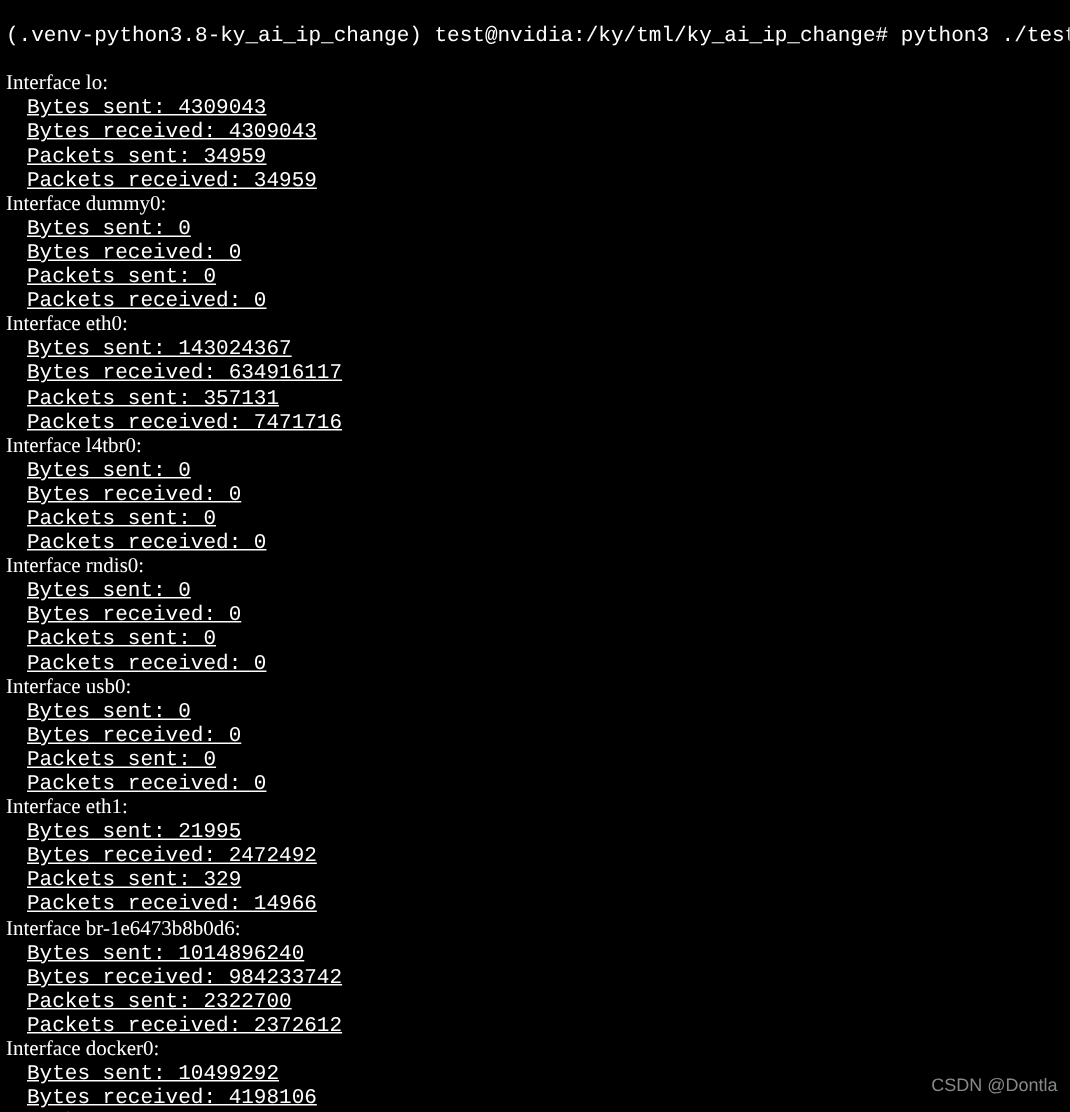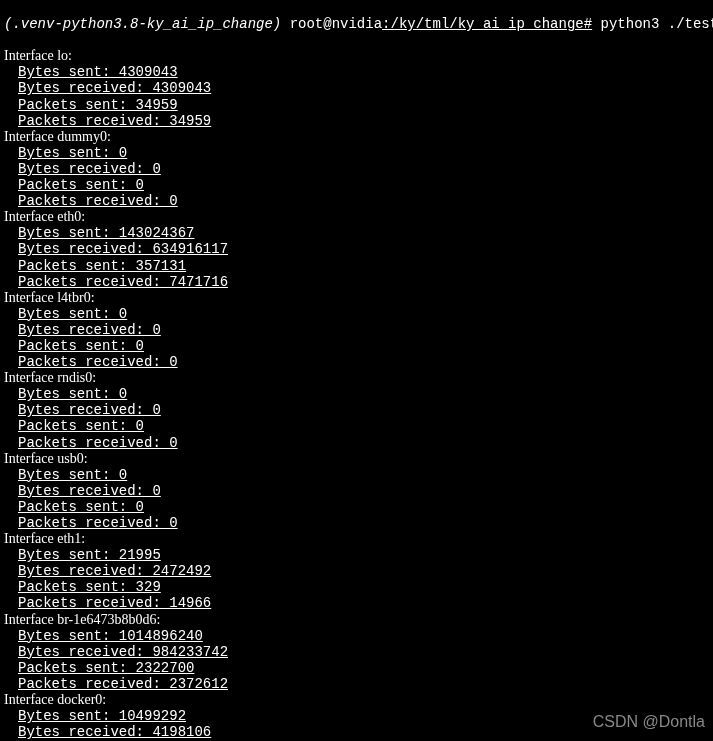--- a/index.html
+++ b/index.html
@@ -21,53 +21,51 @@
     }
     .terminal {
       white-space: pre;
       padding: 0 4px;
     }
     .prompt-line {
       white-space: pre;
     }
     .venv {
       color: #ffffff;
-      font-style: italic;
     }
     .user-host {
       color: #ffffff;
     }
     .path {
       color: #ffffff;
-      text-decoration: underline;
     }
     .command {
       color: #ffffff;
     }
     .output-line {
       white-space: pre;
     }
     .iface-header {
       padding-left: 0;
       font-family: Liberation Serif, serif;
     }
     .stat-line {
       padding-left: 14px;
       text-decoration: underline;
     }
     .watermark {
       position: absolute;
       bottom: 10px;
       right: 8px;
       color: #888888;
-      font-size: 16px;
+      font-size: 12px;
       font-family: sans-serif;
     }
   </style>
 </head>
 <body>
 
 <div class="terminal">
-<div class="prompt-line"><span class="venv">(.venv-python3.8-ky_ai_ip_change)</span> <span class="user-host">root@nvidia</span><span class="path">:/ky/tml/ky_ai_ip_change#</span> <span class="command">python3 ./test.py</span></div>
+<div class="prompt-line"><span class="venv">(.venv-python3.8-ky_ai_ip_change)</span> <span class="user-host">test@nvidia</span><span class="path">:/ky/tml/ky_ai_ip_change#</span> <span class="command">python3 ./test.py</span></div>
 <div id="output-container"><div class="output-line iface-header">Interface lo:</div><div class="output-line stat-line">Bytes sent: 4309043</div><div class="output-line stat-line">Bytes received: 4309043</div><div class="output-line stat-line">Packets sent: 34959</div><div class="output-line stat-line">Packets received: 34959</div><div class="output-line iface-header">Interface dummy0:</div><div class="output-line stat-line">Bytes sent: 0</div><div class="output-line stat-line">Bytes received: 0</div><div class="output-line stat-line">Packets sent: 0</div><div class="output-line stat-line">Packets received: 0</div><div class="output-line iface-header">Interface eth0:</div><div class="output-line stat-line">Bytes sent: 143024367</div><div class="output-line stat-line">Bytes received: 634916117</div><div class="output-line stat-line">Packets sent: 357131</div><div class="output-line stat-line">Packets received: 7471716</div><div class="output-line iface-header">Interface l4tbr0:</div><div class="output-line stat-line">Bytes sent: 0</div><div class="output-line stat-line">Bytes received: 0</div><div class="output-line stat-line">Packets sent: 0</div><div class="output-line stat-line">Packets received: 0</div><div class="output-line iface-header">Interface rndis0:</div><div class="output-line stat-line">Bytes sent: 0</div><div class="output-line stat-line">Bytes received: 0</div><div class="output-line stat-line">Packets sent: 0</div><div class="output-line stat-line">Packets received: 0</div><div class="output-line iface-header">Interface usb0:</div><div class="output-line stat-line">Bytes sent: 0</div><div class="output-line stat-line">Bytes received: 0</div><div class="output-line stat-line">Packets sent: 0</div><div class="output-line stat-line">Packets received: 0</div><div class="output-line iface-header">Interface eth1:</div><div class="output-line stat-line">Bytes sent: 21995</div><div class="output-line stat-line">Bytes received: 2472492</div><div class="output-line stat-line">Packets sent: 329</div><div class="output-line stat-line">Packets received: 14966</div><div class="output-line iface-header">Interface br-1e6473b8b0d6:</div><div class="output-line stat-line">Bytes sent: 1014896240</div><div class="output-line stat-line">Bytes received: 984233742</div><div class="output-line stat-line">Packets sent: 2322700</div><div class="output-line stat-line">Packets received: 2372612</div><div class="output-line iface-header">Interface docker0:</div><div class="output-line stat-line">Bytes sent: 10499292</div><div class="output-line stat-line">Bytes received: 4198106</div><div class="output-line stat-line">Packets sent: 158909</div></div>
 </div>
 
 <div class="watermark">CSDN @Dontla</div>
 
 </body></html>

